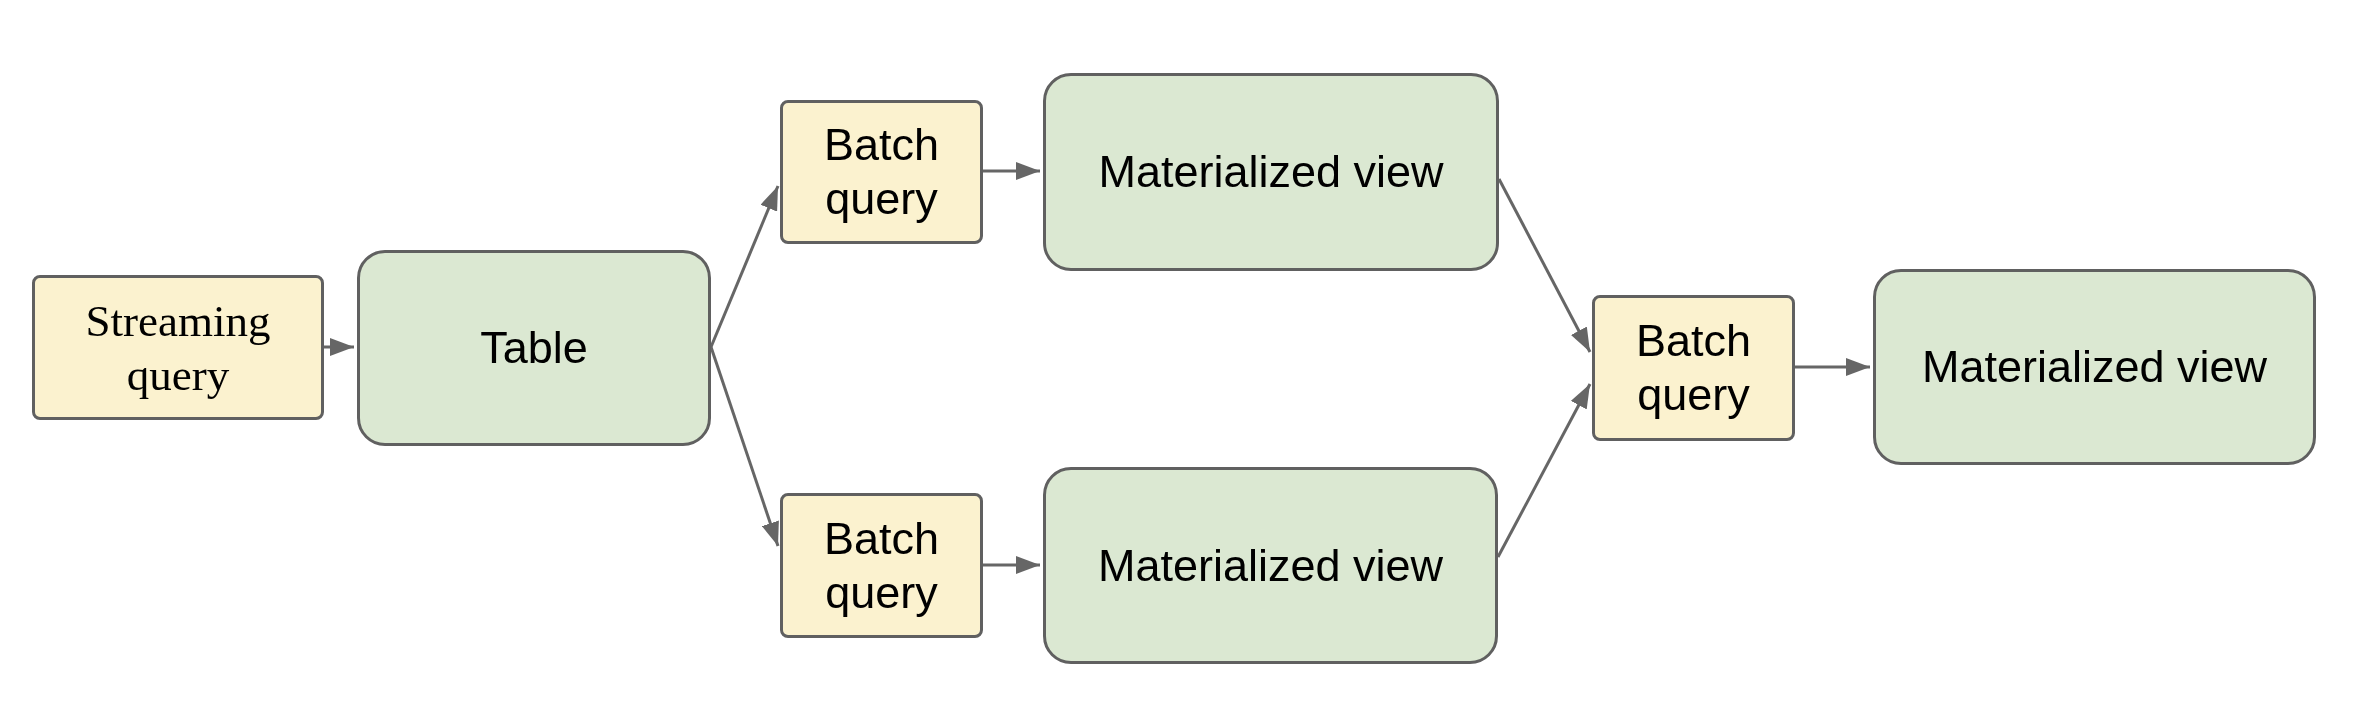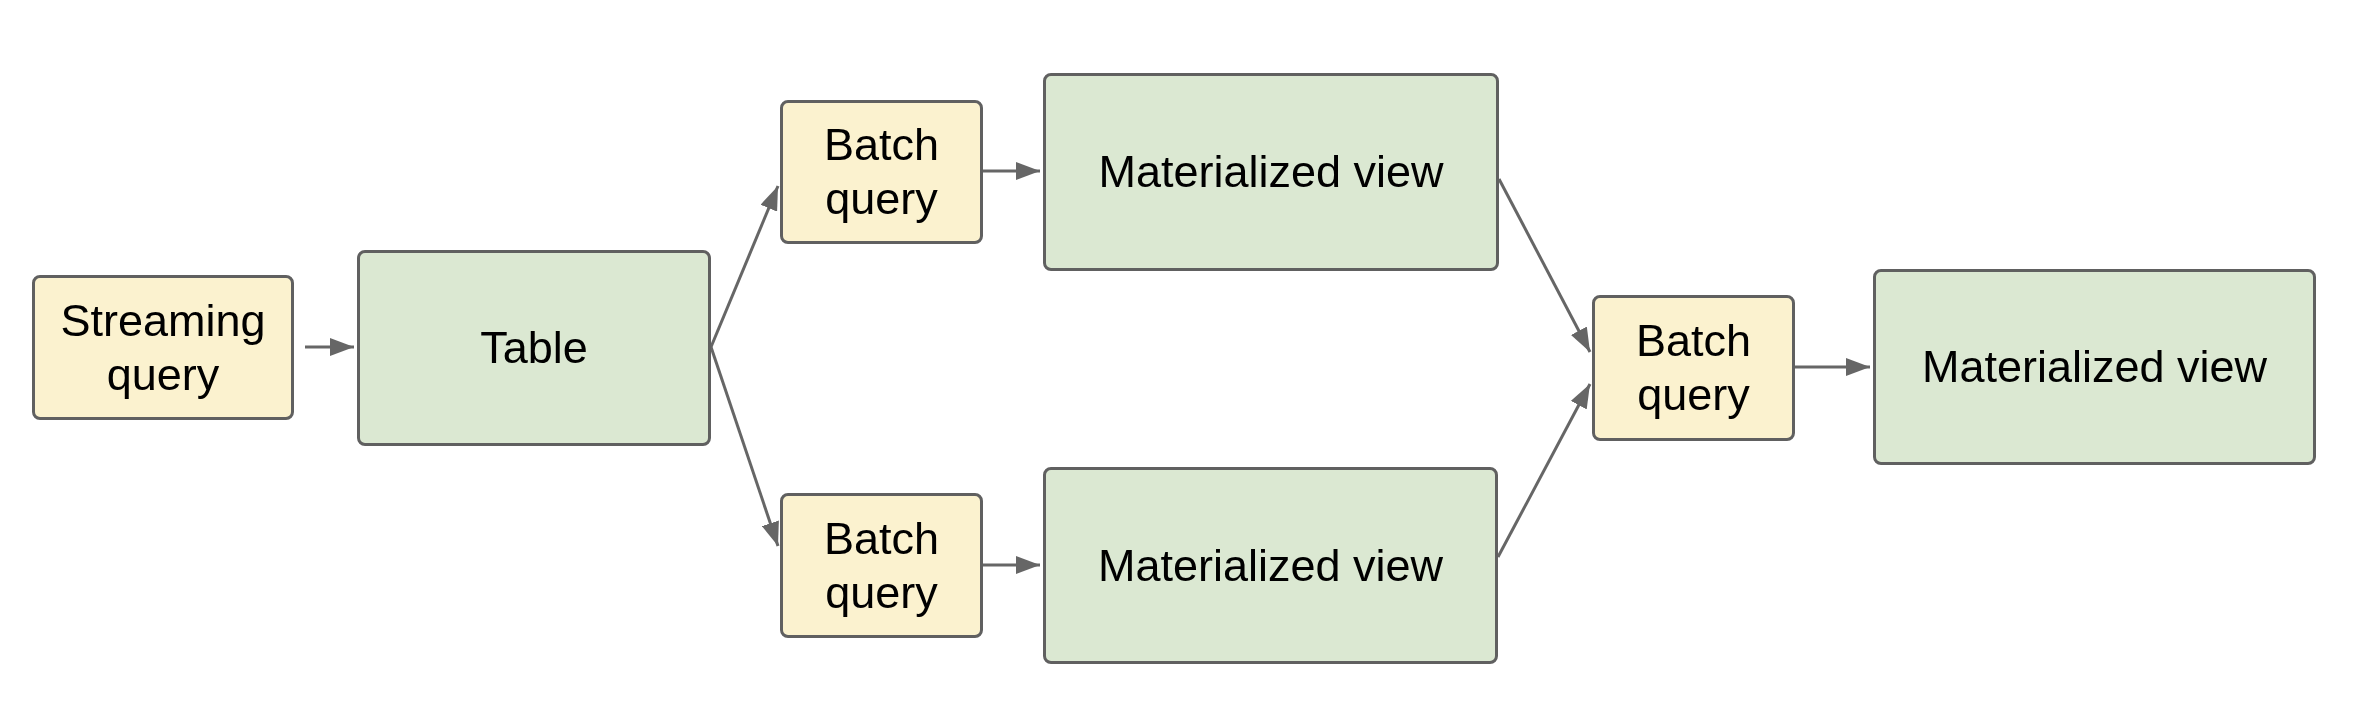--- a/index.html
+++ b/index.html
@@ -24,21 +24,21 @@
     align-items: center;
     justify-content: center;
     text-align: center;
     box-sizing: border-box;
     font-size: 45px;
     line-height: 1.2;
     color: var(--text, #000000);
     border: 3px solid var(--border, #606060);
   }
   .node-query { background: var(--query_fill, #fbf2cf); border-radius: 8px; }
-  .node-view  { background: var(--view_fill, #dbe8d2); border-radius: 8px; }
+  .node-view  { background: var(--view_fill, #dbe8d2); border-radius: 28px; }
 </style>
 </head>
 <body>
 
 <div class="canvas">
 
   <svg class="edges-layer" width="2370" height="720" viewBox="0 0 2370 720" xmlns="http://www.w3.org/2000/svg">
     <defs>
       <marker id="arrow" markerUnits="strokeWidth" markerWidth="8" markerHeight="6" refX="8" refY="3" orient="auto">
         <path class="arrowhead" d="M0,0 L8,3 L0,6 Z"></path>
@@ -47,21 +47,21 @@
     <line class="edge" x1="305" y1="347" x2="354" y2="347" marker-end="url(#arrow)"></line>
     <line class="edge" x1="711" y1="347" x2="778" y2="186" marker-end="url(#arrow)"></line>
     <line class="edge" x1="983" y1="171" x2="1040" y2="171" marker-end="url(#arrow)"></line>
     <line class="edge" x1="1499" y1="179" x2="1590" y2="352" marker-end="url(#arrow)"></line>
     <line class="edge" x1="711" y1="347" x2="778" y2="546" marker-end="url(#arrow)"></line>
     <line class="edge" x1="983" y1="565" x2="1040" y2="565" marker-end="url(#arrow)"></line>
     <line class="edge" x1="1498" y1="557" x2="1590" y2="384" marker-end="url(#arrow)"></line>
     <line class="edge" x1="1795" y1="367" x2="1870" y2="367" marker-end="url(#arrow)"></line>
   </svg>
 
-  <div class="node node-query" style="left:32px; top:275px; width:262px; height:145px;">
+  <div class="node node-query" style="left:32px; top:275px; width:292px; height:145px;font-family:Liberation Serif, serif;">
     <span>Streaming query</span>
   </div>
 
   <div class="node node-view" style="left:357px; top:250px; width:354px; height:196px;">
     <span>Table</span>
   </div>
 
   <div class="node node-query" style="left:780px; top:100px; width:203px; height:144px;">
     <span>Batch query</span>
   </div>

